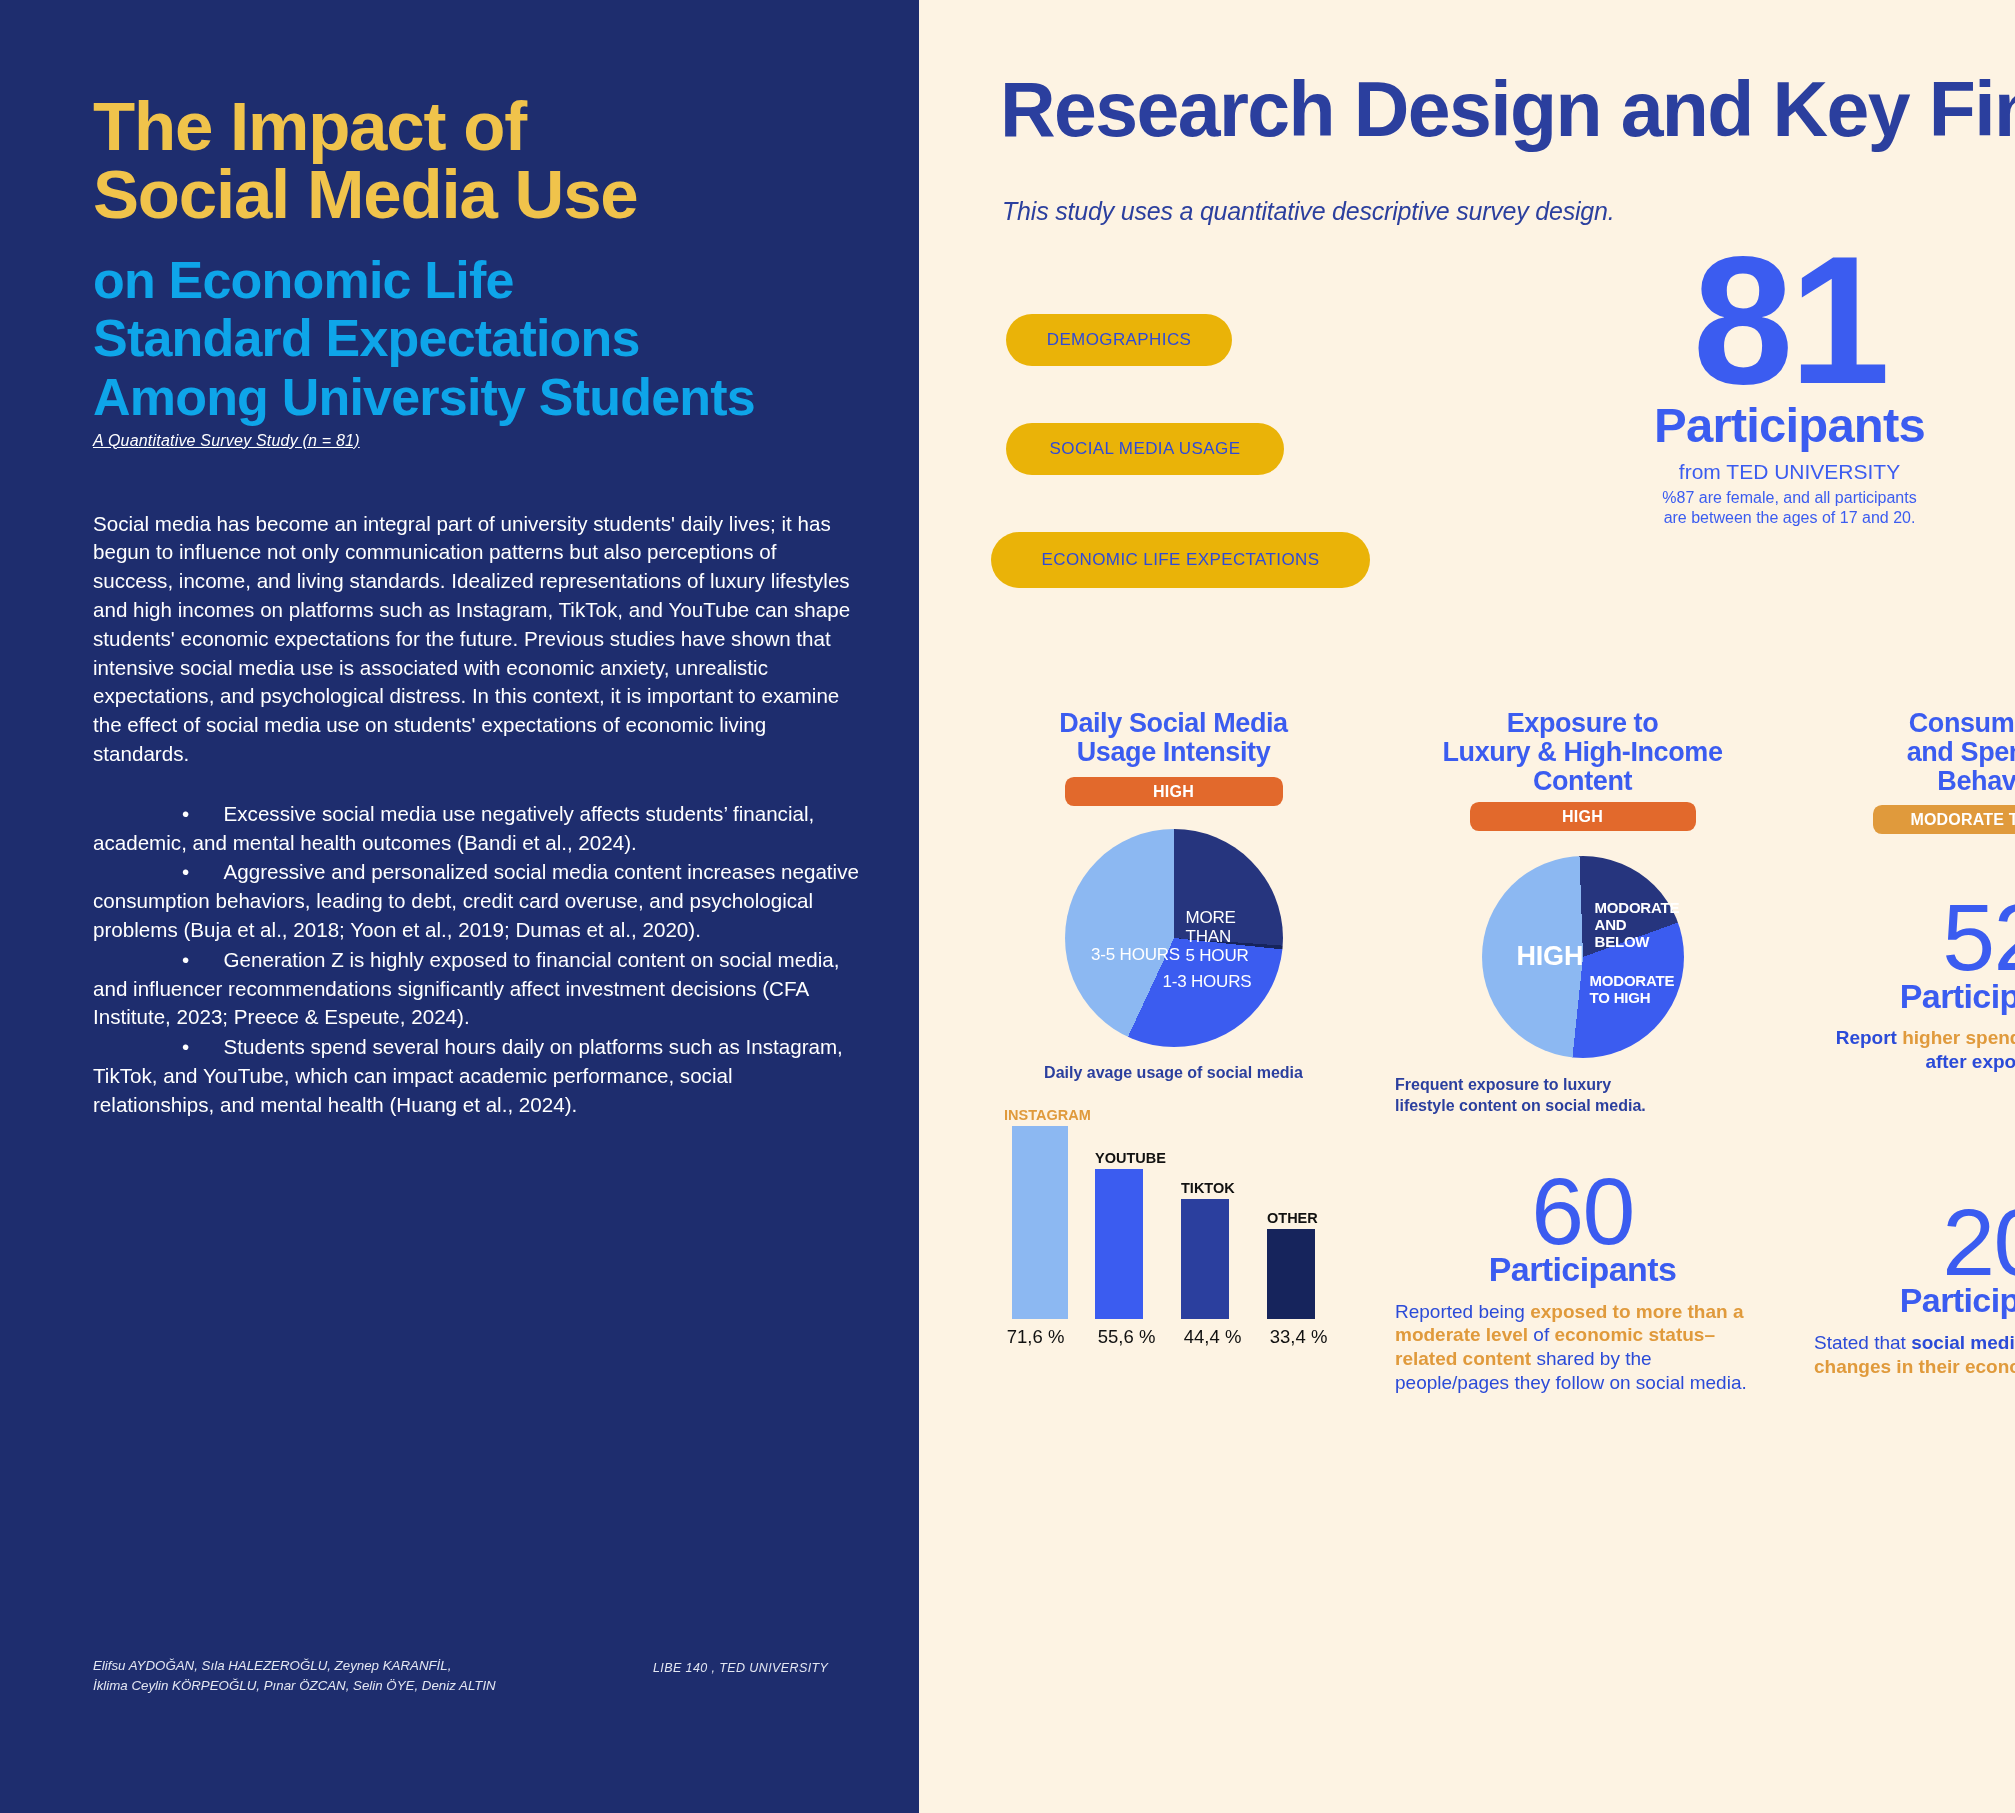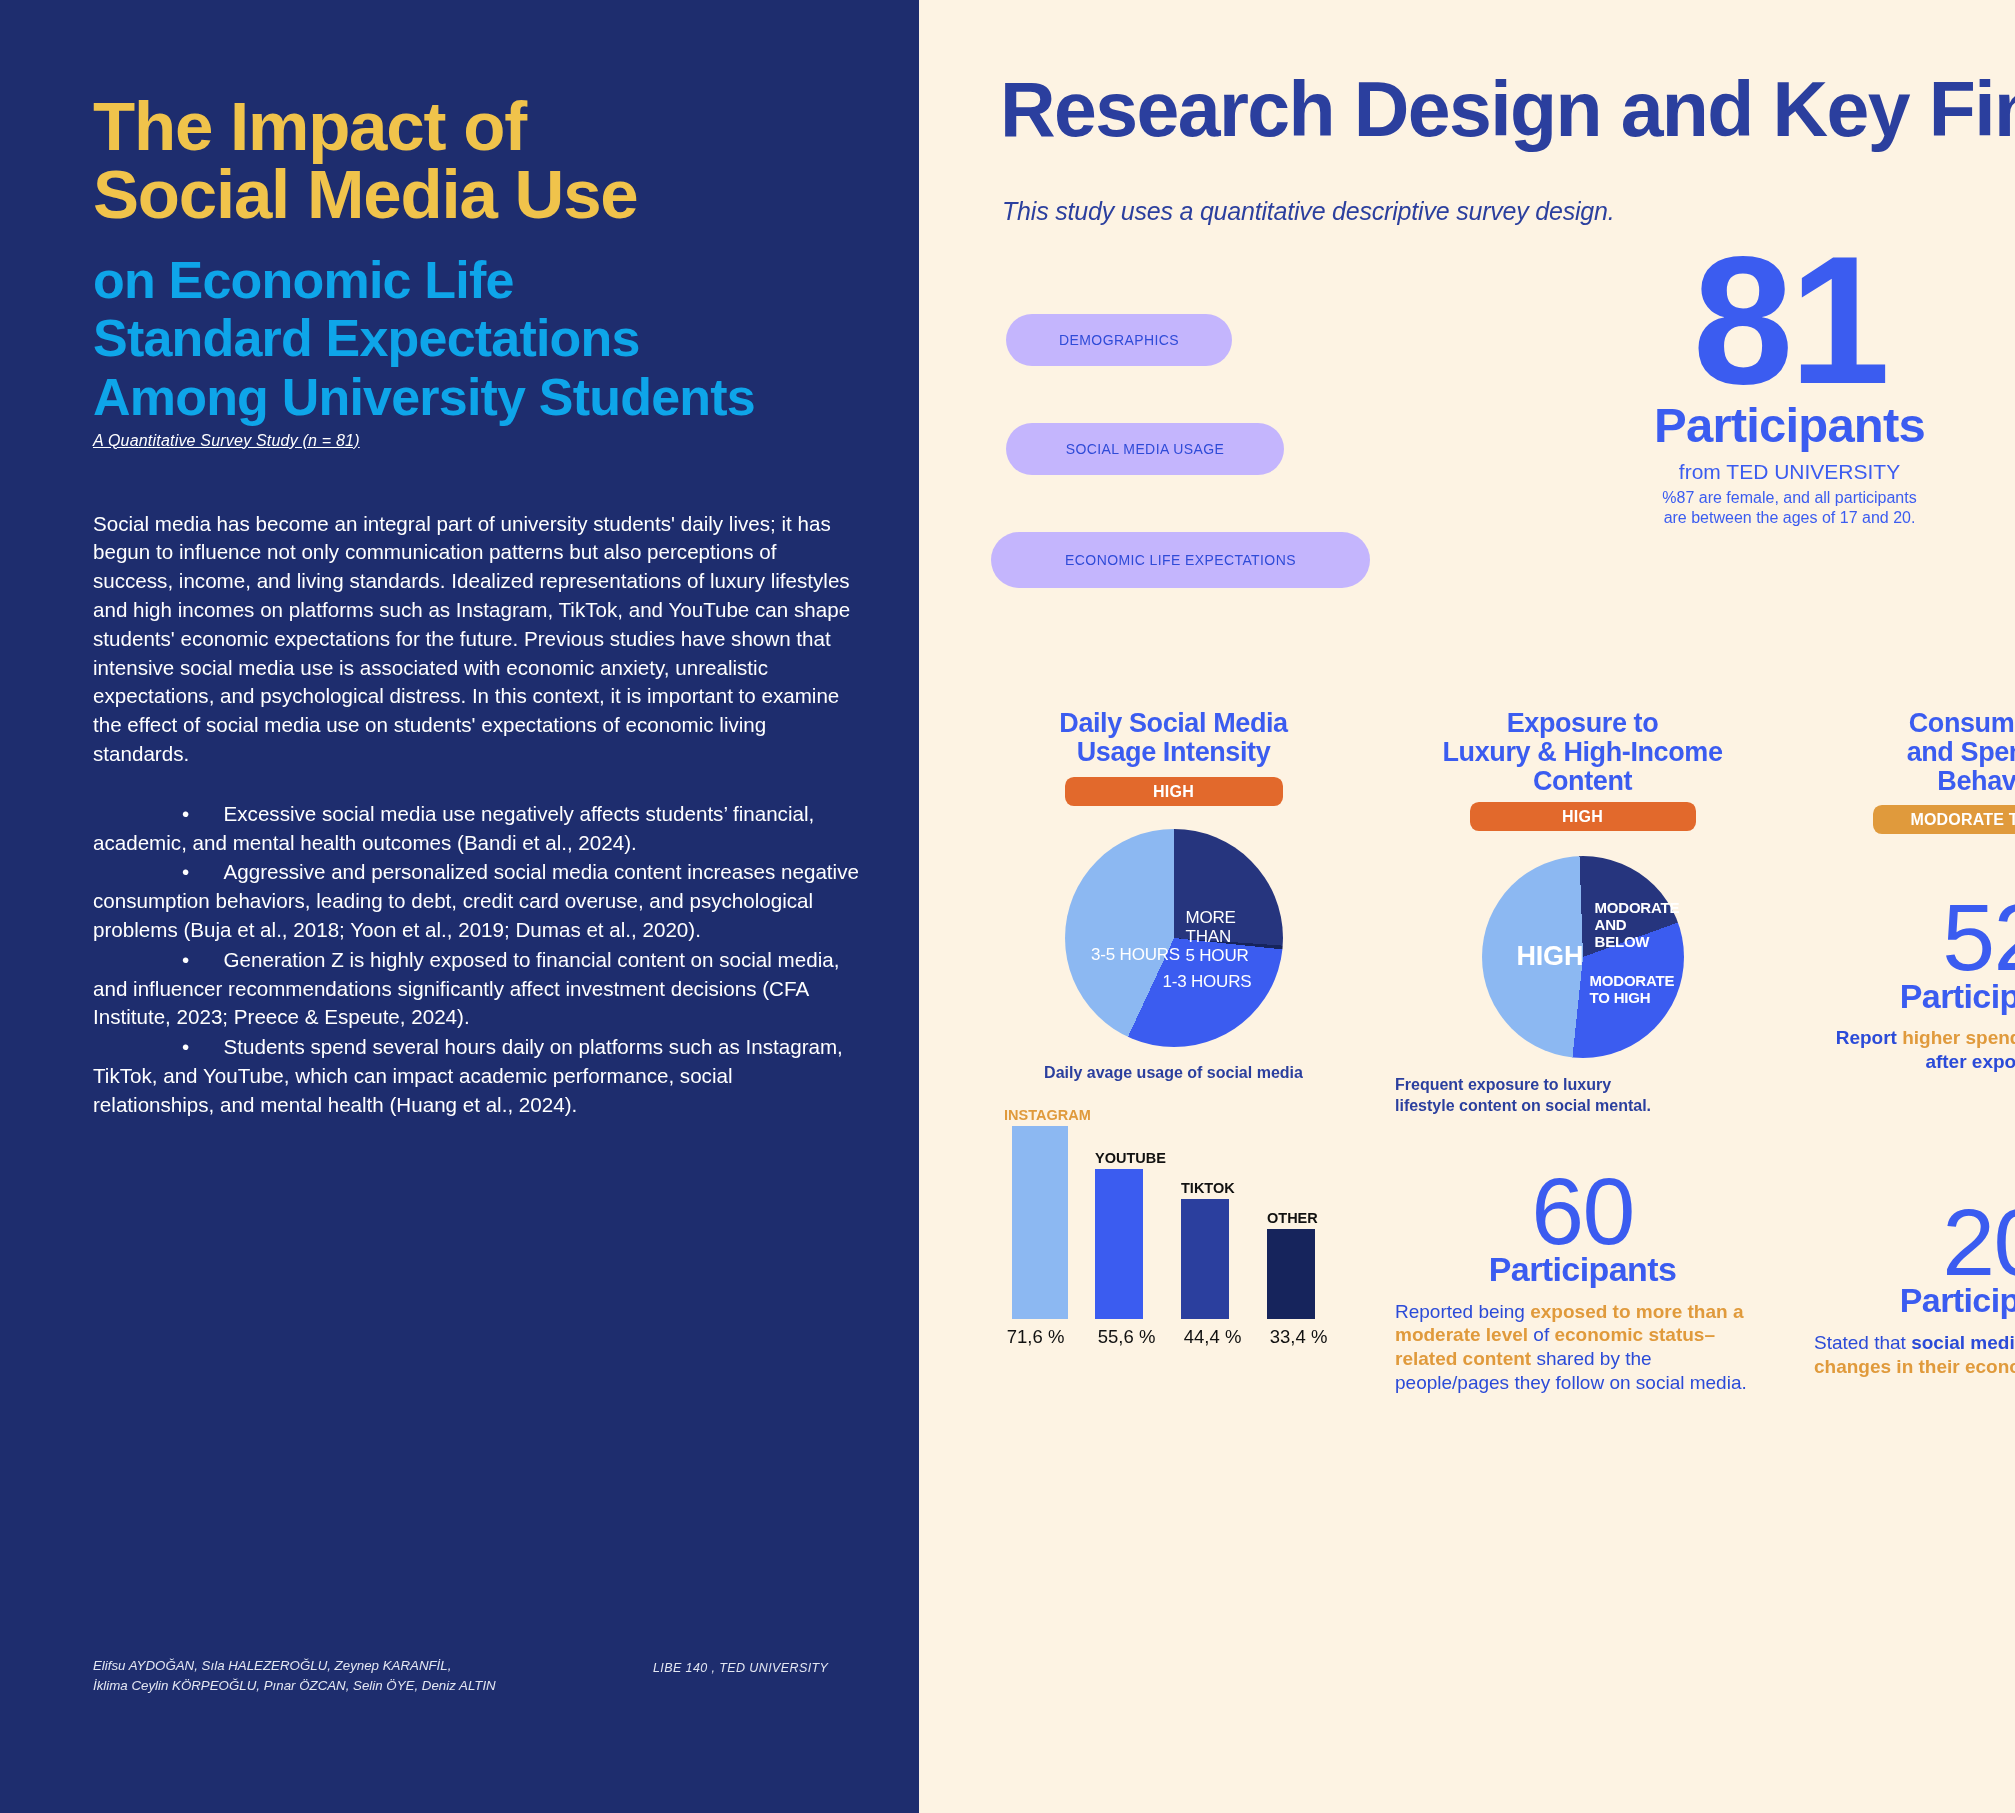--- a/index.html
+++ b/index.html
@@ -60,23 +60,23 @@
     font-size:77px; font-weight:700; color:#2b3f9e; letter-spacing:-1.6px;
     line-height:1;
   }
   #main-subtitle{
     position:absolute; left:83px; top:197px;
     font-size:25px; font-style:italic; color:#2b3f9e; letter-spacing:-0.2px;
   }
 
   
   .scope-pill{
-    position:absolute; background:#c4b5fd; border-radius:36px;
+    position:absolute; background:#eab308; border-radius:36px;
     display:flex; align-items:center; justify-content:center;
-    color:#2f4bd8; font-size:14px; letter-spacing:0.4px;
+    color:#2f4bd8; font-size:17px; letter-spacing:0.4px;
   }
   #pill-0{ left:87px; top:314px; width:226px; height:52px; }
   #pill-1{ left:87px; top:423px; width:278px; height:52px; }
   #pill-2{ left:72px; top:532px; width:379px; height:56px; }
 
   
   #big-count-block{ position:absolute; left:669px; top:246px; width:403px; text-align:center; }
   #big-count-num{
     font-size:181px; font-weight:600; color:#3b5cf0; line-height:0.82;
     letter-spacing:-4px;
@@ -230,21 +230,21 @@
       </div>
 
     <div class="pie-wrap" style="width:202px;height:202px;margin-top:25px;">
       <div class="pie" style="width:202px;height:202px;background:conic-gradient(#26357e 2deg 70deg, #3b5cf0 70deg 186deg, #8cb8f2 186deg 358deg, #26357e 358deg 360deg);"></div>
       <div class="pie-label" style="left:113px;top:44px;width:81px;font-weight:700;font-size:15px;">MODORATE<br>AND BELOW</div>
       <div class="pie-label" style="left:108px;top:117px;width:87px;font-weight:700;font-size:15px;">MODORATE<br>TO HIGH</div>
       <div class="pie-label" style="left:35px;top:85px;font-size:27px;font-weight:700;">HIGH</div>
     </div>
     <div class="pie-caption" style="text-align:left;margin-top:17px;">
       <div>Frequent exposure to luxury</div>
-      <div>lifestyle content on social mental.</div>
+      <div>lifestyle content on social media.</div>
     </div>
 
     <div class="stat-block" style="margin-top:52px;">
       <div class="stat-num">60</div>
       <div class="stat-label">Participants</div>
       <div class="stat-desc">Reported being <b class="or">exposed to more than a moderate level</b> of <b class="or">economic status–related content</b> shared by the people/pages they follow on social media.</div>
     </div>
   </div>
 
   <div class="col" id="col-2">

